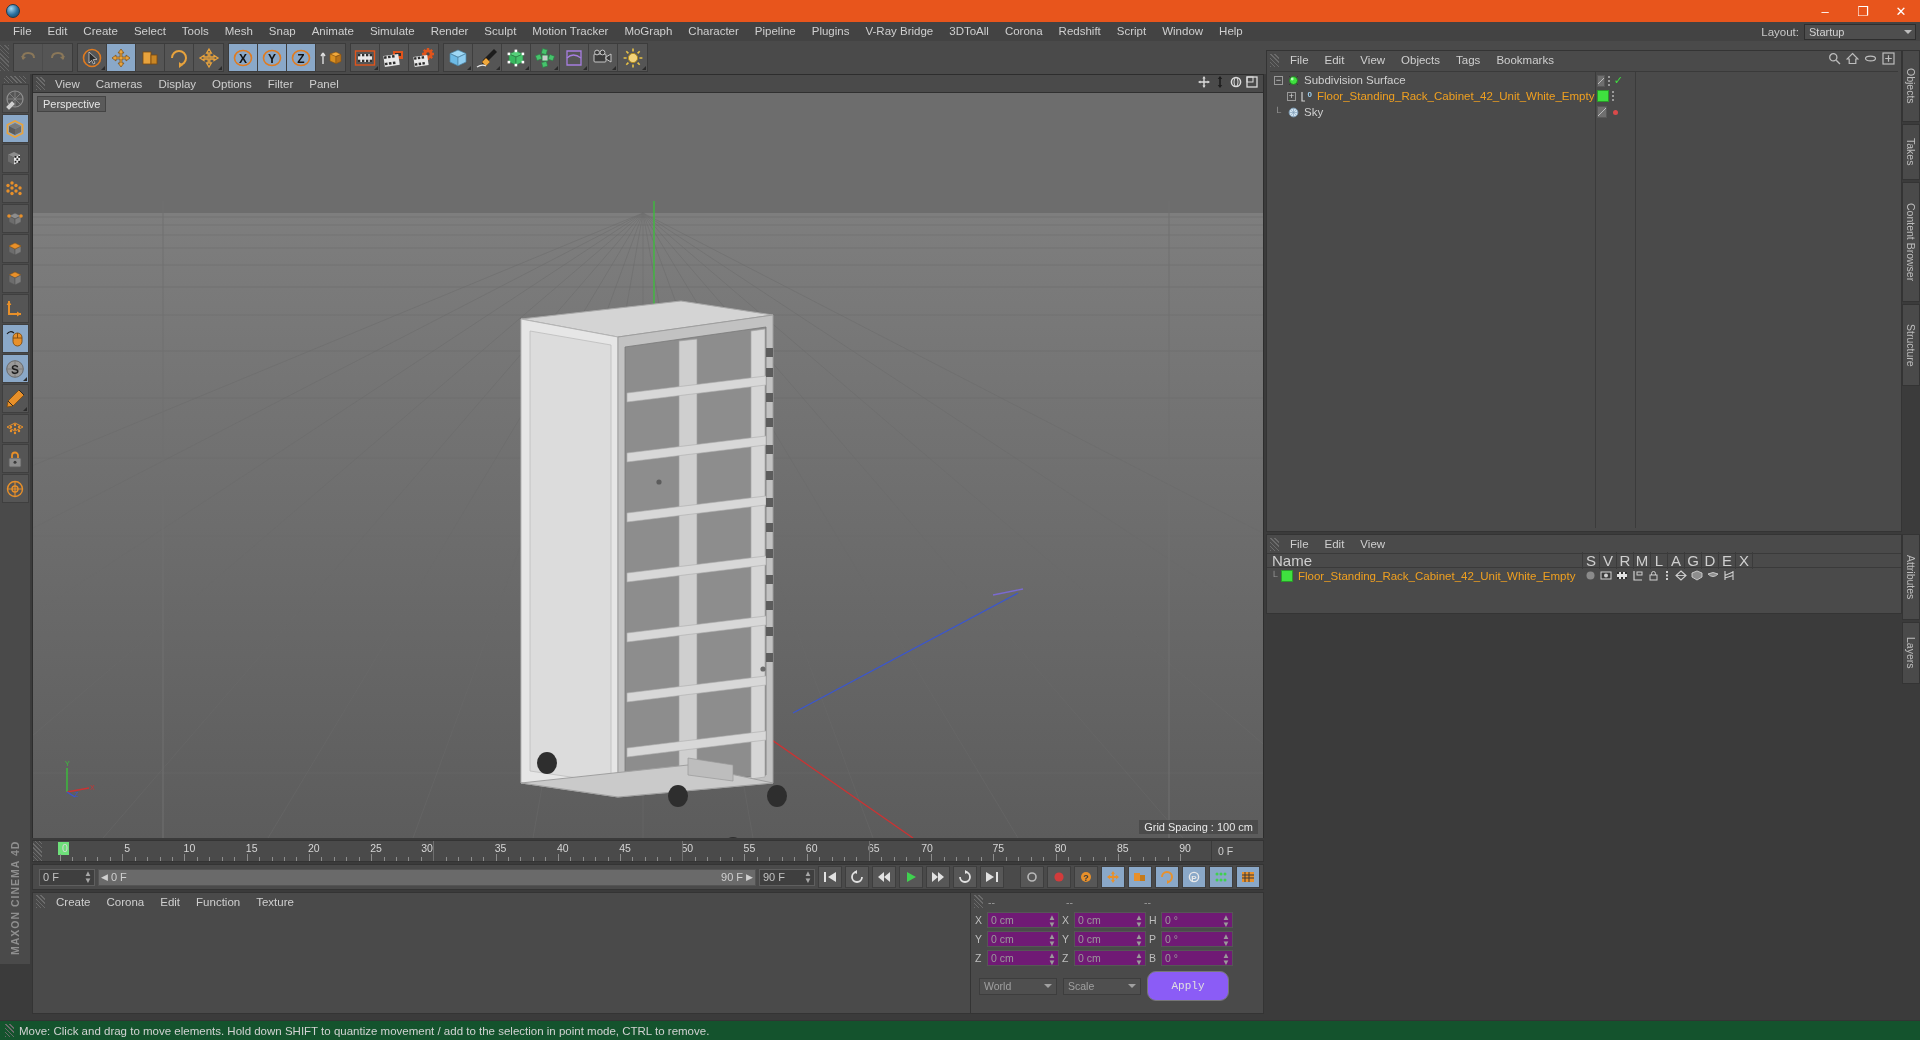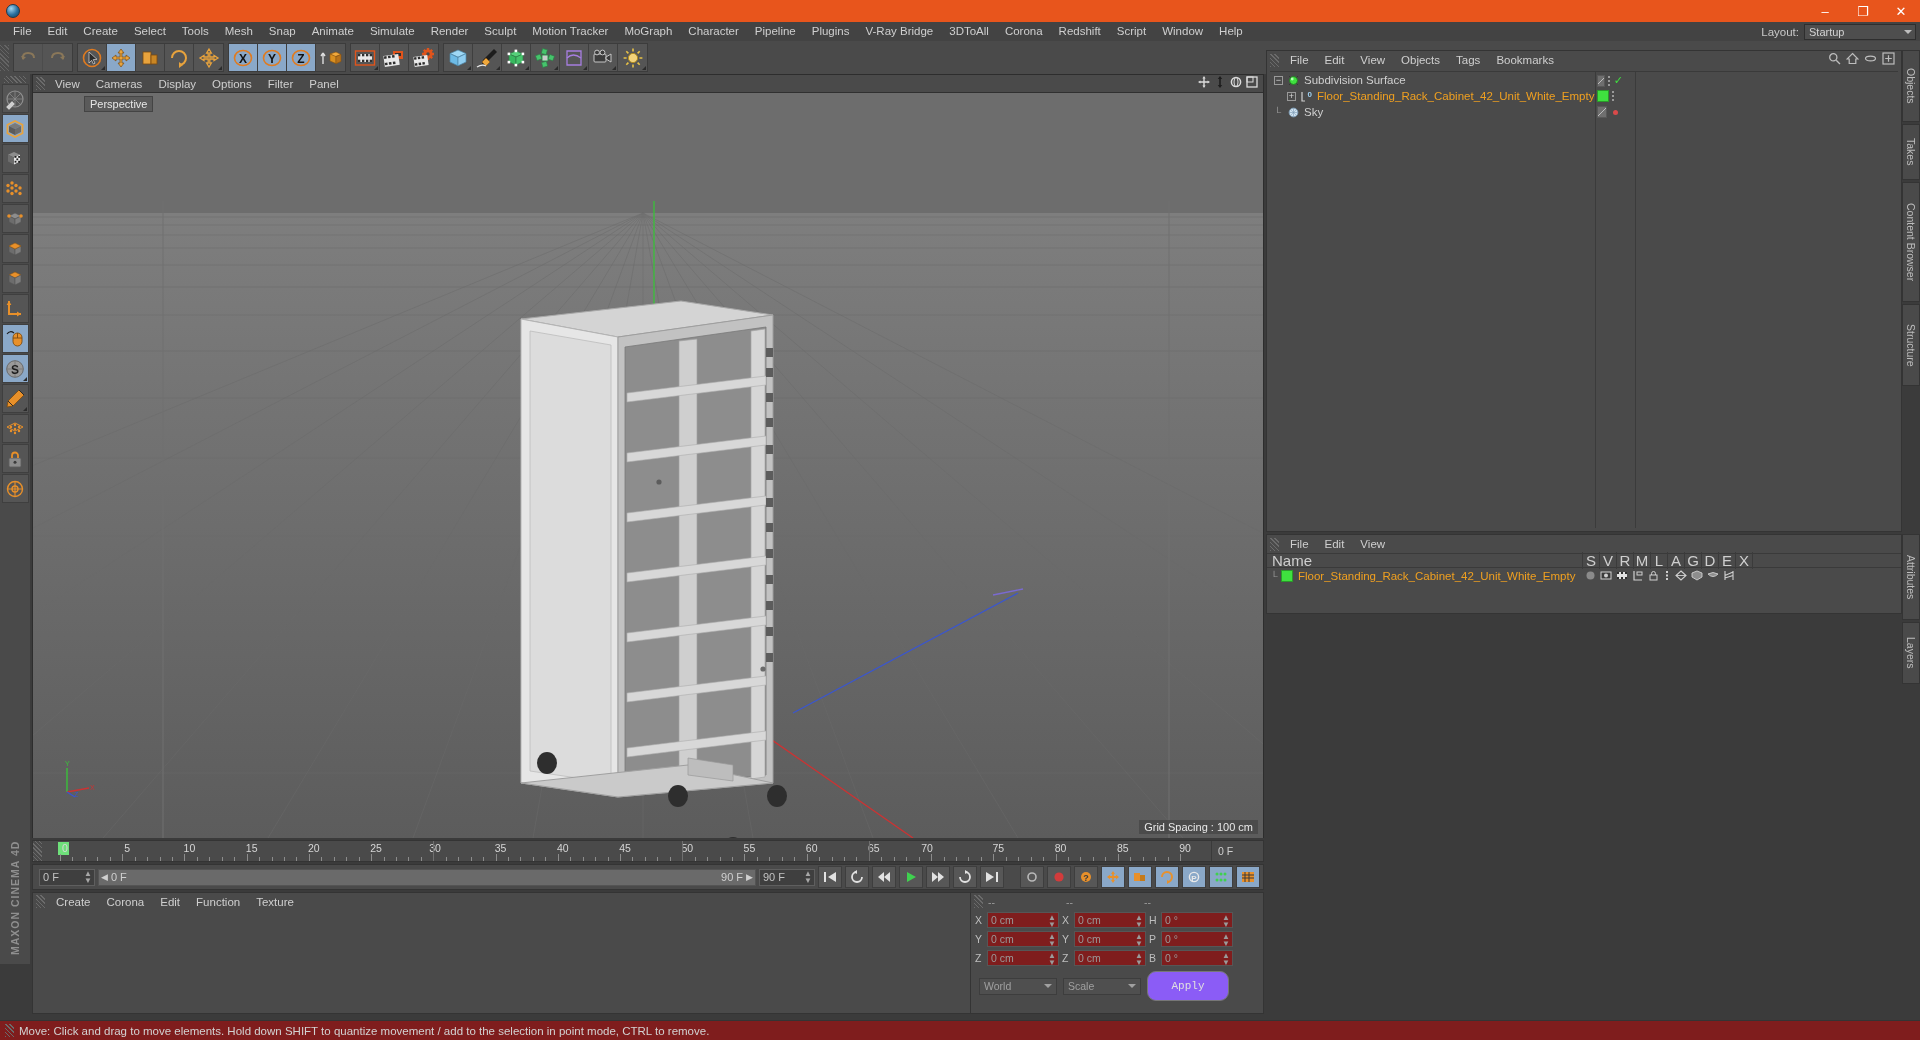--- a/index.html
+++ b/index.html
@@ -95,21 +95,21 @@
             border:1px solid #2d2d2d; }
   #vpmenu { height:18px; background:#4a4a4a; display:flex; align-items:center; padding-left:3px;
             border-bottom:1px solid #303030; }
   #vpmenu .mi { padding:0 8px; font-size:11.5px; color:#cfcfcf; }
   #vpmenu .grip2 { width:9px; height:13px; margin-right:2px;
     background-image:repeating-linear-gradient(45deg,#6b6b6b 0 1px,transparent 1px 3px); }
   #vpmenu .navicons { margin-left:auto; display:flex; gap:4px; padding-right:5px; align-items:center;}
   #vpcanvas { position:relative; width:100%; height:745px; overflow:hidden;
      background:linear-gradient(#6e6e6e 0%, #787878 22%, #828282 40%, #6d6d6d 41%, #5f5f5f 100%); }
   #persp-lbl { position:absolute; left:4px; top:3px; font-size:11px; color:#e6e6e6;
-     background:#5a5a5a; padding:1px 5px; border:1px solid #444;margin-left:47px; }
+     background:#5a5a5a; padding:1px 5px; border:1px solid #444; }
   #grid-lbl { position:absolute; right:5px; bottom:4px; font-size:11px; color:#e9e9e9;
      background:rgba(70,70,70,.75); padding:1px 5px; }
 
   
   #axiswidget { position:absolute; left:26px; bottom:40px; width:40px; height:40px; }
 
   
   #timeline { position:absolute; left:32px; top:840px; width:1232px; height:22px;
     background:#4a4a4a; border:1px solid #343434; display:flex; align-items:stretch;}
   #timeline .grip3 { width:9px; background-image:repeating-linear-gradient(45deg,#6b6b6b 0 1px,transparent 1px 3px); }
@@ -160,21 +160,21 @@
 
   
   #coordwrap { position:absolute; left:970px; top:892px; width:294px; height:122px;
      background:#4a4a4a; border:1px solid #343434; }
   #coordhead { height:17px; display:flex; align-items:center; padding-left:3px; font-size:10.5px; color:#9d9d9d;}
   #coordhead .grip2 { width:9px; height:13px; margin-right:5px;
     background-image:repeating-linear-gradient(45deg,#6b6b6b 0 1px,transparent 1px 3px); }
   #coordhead .hdr { width:78px; text-align:left; }
   .crow { display:flex; align-items:center; height:18px; margin:1px 0 0 4px; gap:3px; }
   .clabel { width:9px; font-size:10.5px; color:#bfbfbf; text-align:left; }
-  .cfield { width:72px; height:16px; background:#7f1d1d; border:1px solid #565656;
+  .cfield { width:72px; height:16px; background:#701a75; border:1px solid #565656;
      font-size:10.5px; color:#9a9a9a; display:flex; align-items:center; padding:0 3px; position:relative;}
   .cfield .spin { position:absolute; right:2px; top:1px; font-size:8px; line-height:7px; color:#9a9a9a;}
   #coordbottom { display:flex; align-items:center; gap:6px; margin:4px 0 0 8px;}
   .cselect { width:78px; height:17px; background:#4f4f4f; border:1px solid #3d3d3d;
      font-size:10.5px; color:#a0a0a0; display:flex; align-items:center; padding:0 4px; position:relative;}
   .cselect .arw { position:absolute; right:4px; top:50%; transform:translateY(-50%);
      border-left:4px solid transparent;border-right:4px solid transparent;border-top:4px solid #a0a0a0;}
   #applybtn { width:82px; height:30px; border-radius:9px; background:#8b5cf6; border:1px solid #777;
      font-size:11px; color:#e0e0e0; display:flex; align-items:center; justify-content:center;font-family:Liberation Mono, monospace;}
 
@@ -217,21 +217,21 @@
   #tagrow { height:16px; display:flex; align-items:center; font-size:11.5px; position:relative; }
   #tagrow .tname { color:#f0a020; }
 
   
   .vtab { position:absolute; right:0; width:18px; background:#4a4a4a; border:1px solid #343434;
      color:#bdbdbd; font-size:10.5px; writing-mode:vertical-rl; text-align:center;
      display:flex; align-items:center; justify-content:center; }
 
   
   #statusbar { position:absolute; left:0; bottom:0; width:1920px; height:20px;
-     background:#7f1d1d; border-top:1px solid #343434; display:flex; align-items:center; }
+     background:#14532d; border-top:1px solid #343434; display:flex; align-items:center; }
   #statusbar .grip4 { width:9px; height:13px; margin:0 5px;
     background-image:repeating-linear-gradient(45deg,#6b6b6b 0 1px,transparent 1px 3px); }
   #statusbar .txt { font-size:11.5px; color:#d2d2d2; }
 </style>
 </head>
 <body>
 
 <div id="titlebar">
   <div class="app-ico"></div>
   <div id="winbtns">
@@ -873,21 +873,21 @@
       <div class="tick" style="left: 1100.67px; height: 4px;"></div>
       <div class="tick" style="left: 1113.11px; height: 4px;"></div>
       <div class="tick" style="left: 1125.56px; height: 4px;"></div>
       <div class="tick" style="left: 1138px; height: 7px;"></div>
       <div class="lab" style="left: 23px;">0</div>
       <div class="lab" style="left: 85.2222px;">5</div>
       <div class="lab" style="left: 147.444px;">10</div>
       <div class="lab" style="left: 209.667px;">15</div>
       <div class="lab" style="left: 271.889px;">20</div>
       <div class="lab" style="left: 334.111px;">25</div>
-      <div class="lab" style="left: 393px;">30</div>
+      <div class="lab" style="left: 385px;">30</div>
       <div class="lab" style="left: 458.556px;">35</div>
       <div class="lab" style="left: 520.778px;">40</div>
       <div class="lab" style="left: 583px;">45</div>
       <div class="lab" style="left: 645.222px;">50</div>
       <div class="lab" style="left: 707.444px;">55</div>
       <div class="lab" style="left: 769.667px;">60</div>
       <div class="lab" style="left: 831.889px;">65</div>
       <div class="lab" style="left: 885px; text-align: center;">70</div>
       <div class="lab" style="left: 956.333px;">75</div>
       <div class="lab" style="left: 1018.56px;">80</div>

